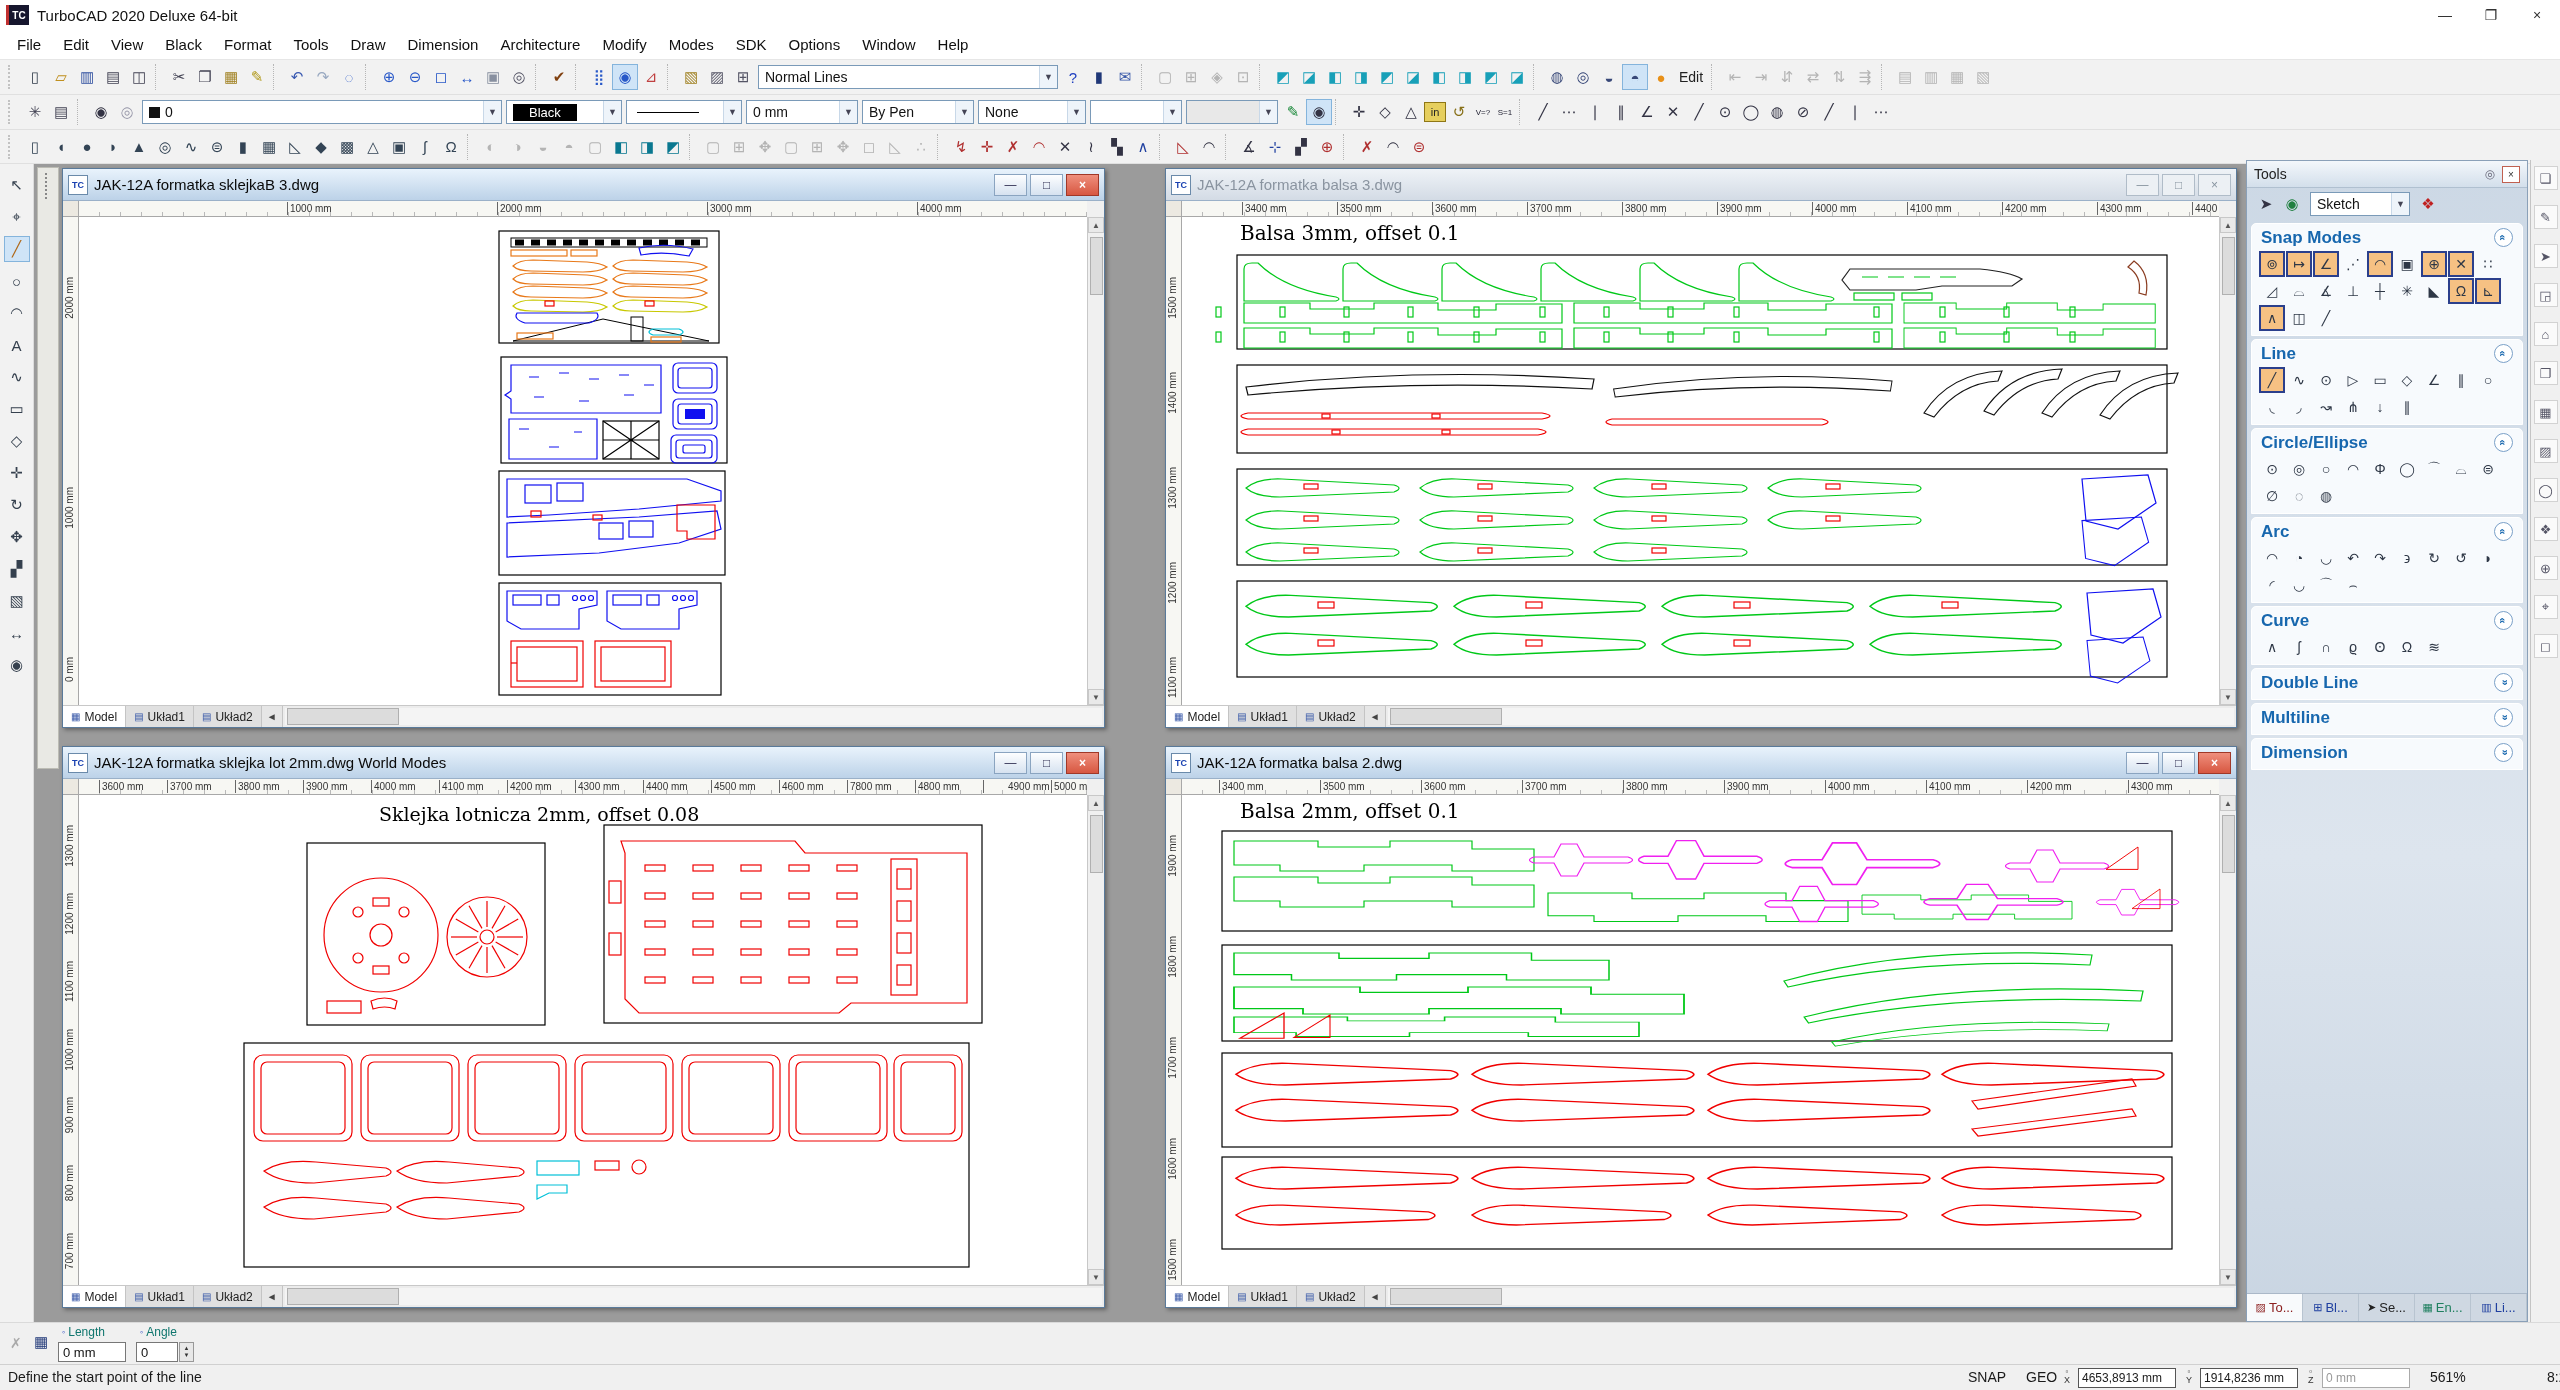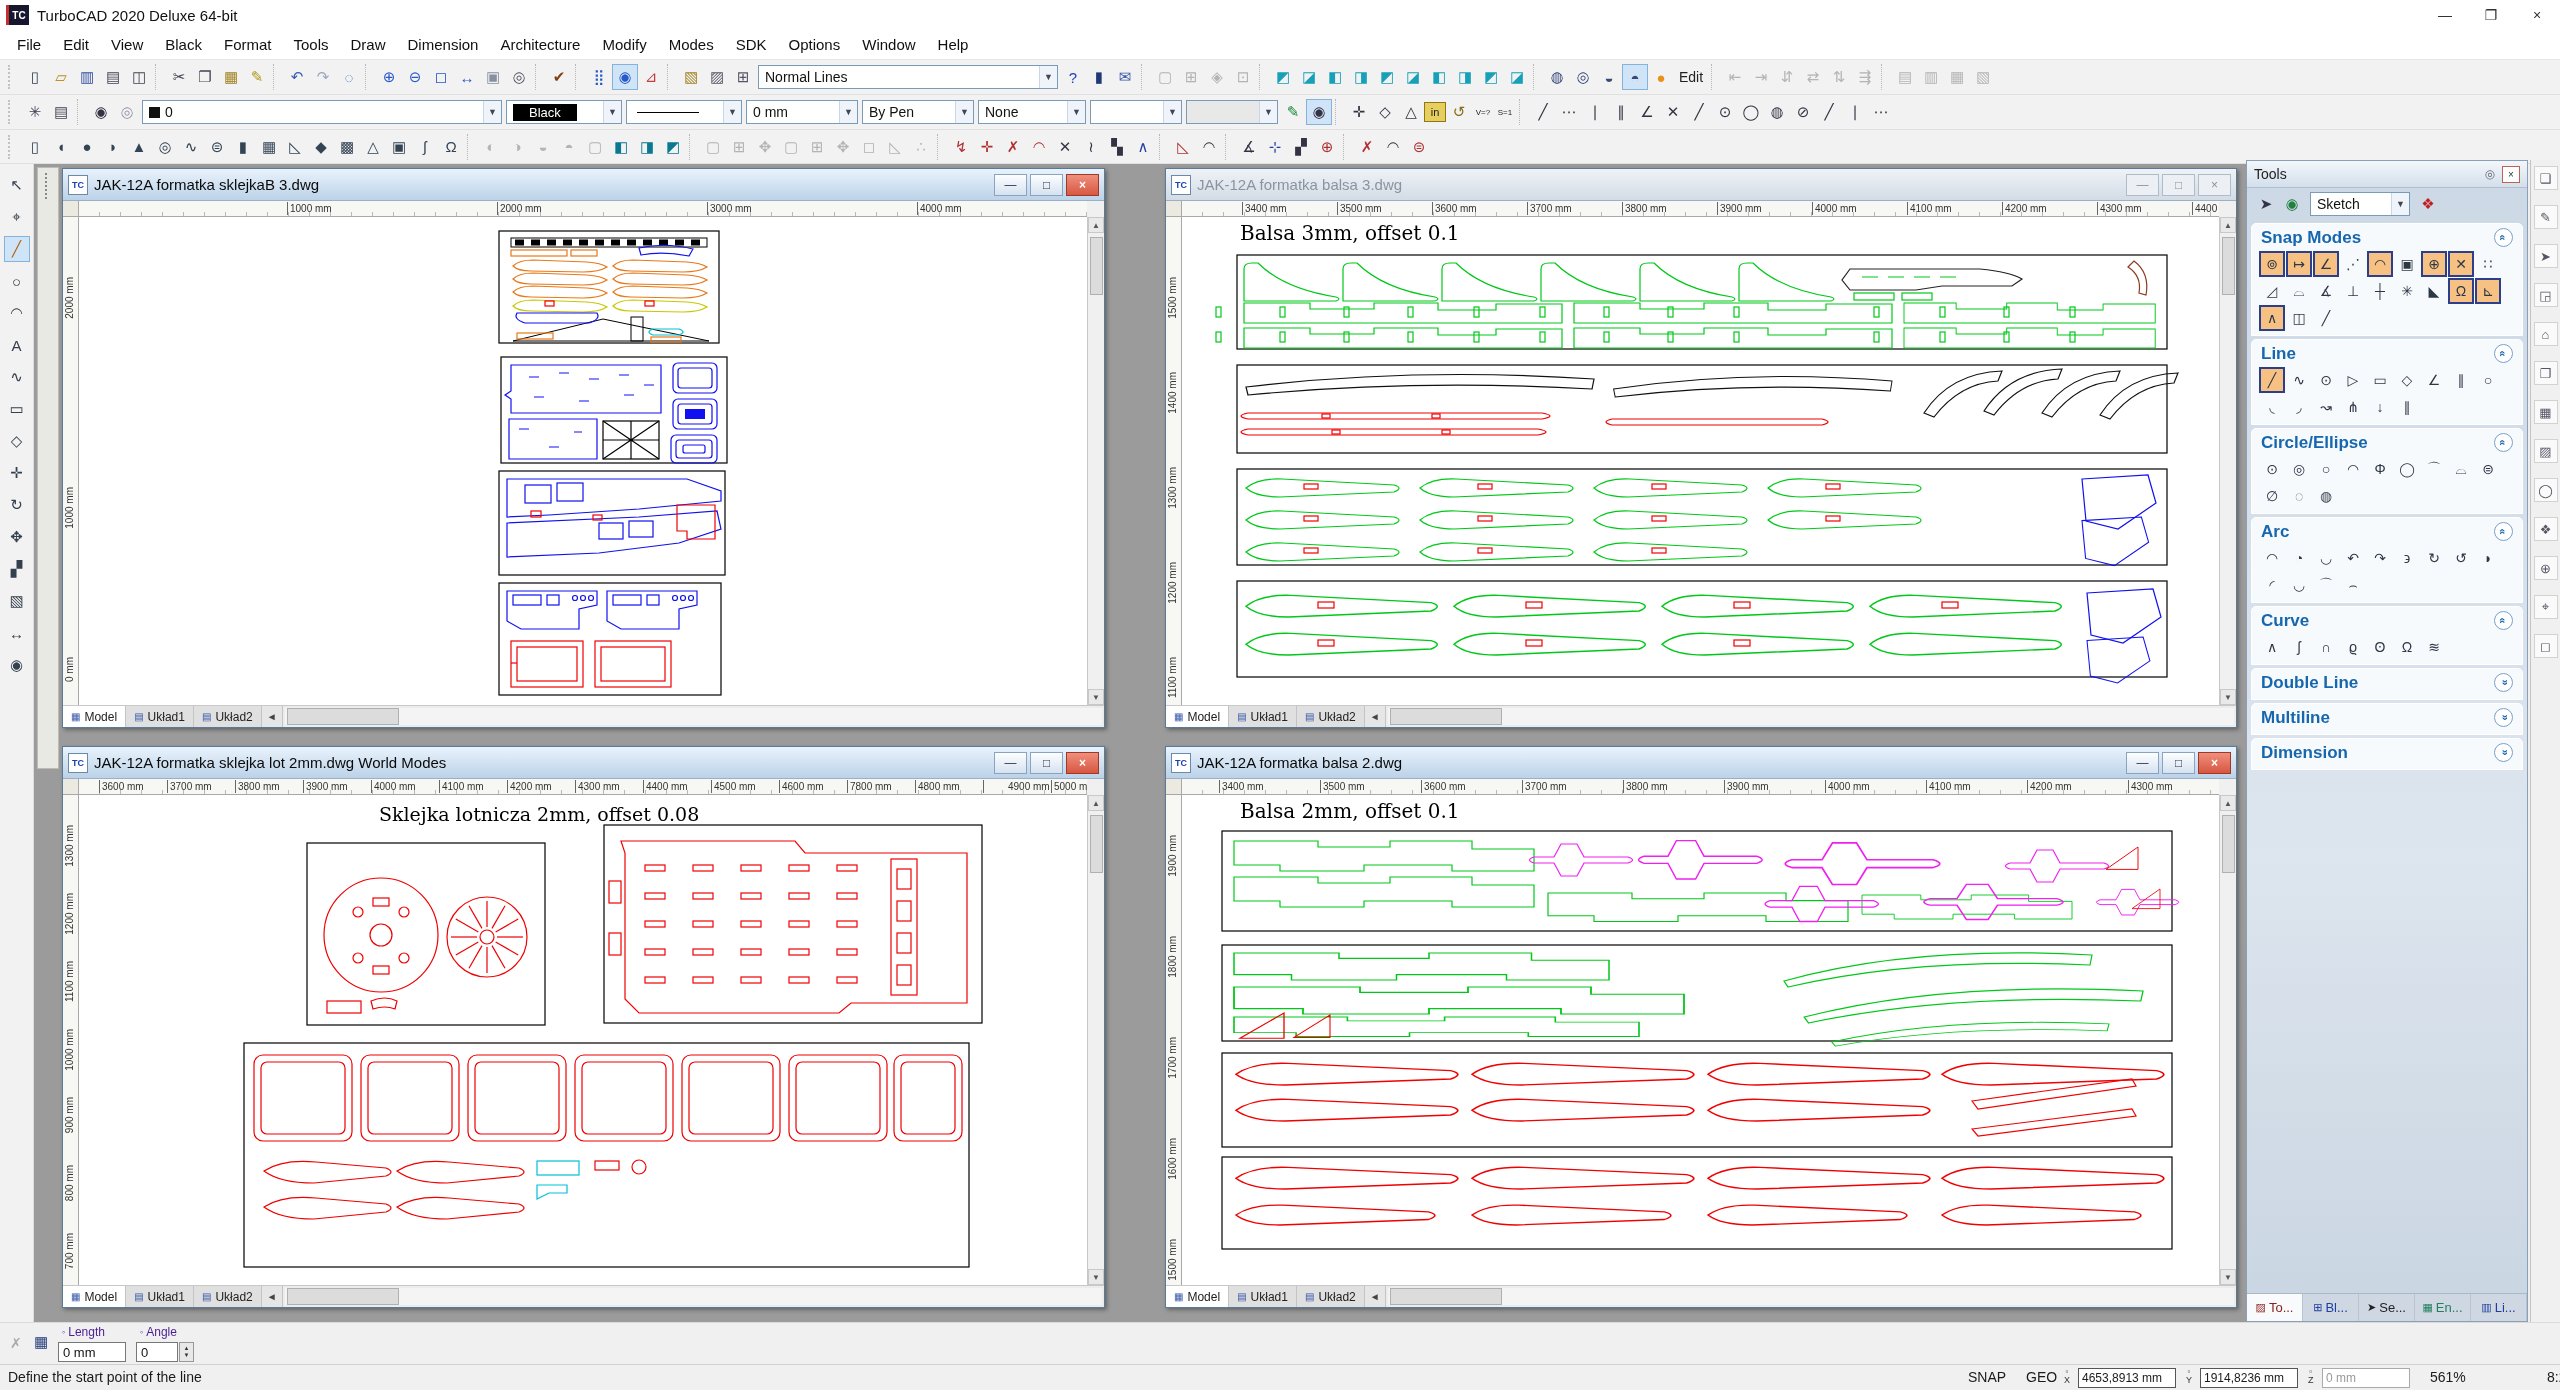--- a/index.html
+++ b/index.html
@@ -107,21 +107,21 @@
   .tp-tab .tg{font-size:11px;}
   
   .rightstrip{position:absolute;right:0;top:160px;width:30px;height:1162px;background:#f0f0f0;border-left:1px solid #c4c4c4;
     display:flex;flex-direction:column;align-items:center;padding-top:6px;gap:15px;box-sizing:border-box;}
   .rs-icon{width:24px;height:24px;flex:0 0 auto;display:flex;align-items:center;justify-content:center;font-size:13px;
     color:#556;background:#fafafa;border:1px solid #d2d2d2;box-sizing:border-box;}
   
   .inspector{position:absolute;left:0;top:1322px;width:2560px;height:42px;background:#f0f0f0;border-top:1px solid #dadada;box-sizing:border-box;}
   .insp-x{position:absolute;left:10px;top:12px;color:#aaa;font-size:14px;}
   .insp-calc{position:absolute;left:34px;top:10px;color:#203878;font-size:15px;}
-  .flabel{position:absolute;font-size:12px;color:#4c1d95;display:flex;align-items:center;gap:3px;}
+  .flabel{position:absolute;font-size:12px;color:#0f766e;display:flex;align-items:center;gap:3px;}
   .flabel::before{content:"◦";color:#2040c0;font-size:9px;}
   .ifield{position:absolute;height:20px;border:1px solid #777;background:#fff;font-size:13px;color:#111;
     display:flex;align-items:center;padding:0 4px;box-sizing:border-box;}
   .spin{position:absolute;width:15px;height:20px;border:1px solid #999;background:#e8e8e8;display:flex;flex-direction:column;
     align-items:center;justify-content:center;font-size:6px;line-height:7px;color:#333;box-sizing:border-box;}
   .statusbar{position:absolute;left:0;top:1364px;width:2560px;height:26px;background:#f0f0f0;border-top:1px solid #d0d0d0;
     font-size:14px;color:#1a1a1a;box-sizing:border-box;}
   .sb-msg{position:absolute;left:8px;top:4px;}
   .sb-snap{position:absolute;left:1968px;top:4px;} .sb-geo{position:absolute;left:2026px;top:4px;}
   .sb-axis{position:absolute;top:2px;font-size:9px;color:#333;line-height:9px;text-align:center;}

